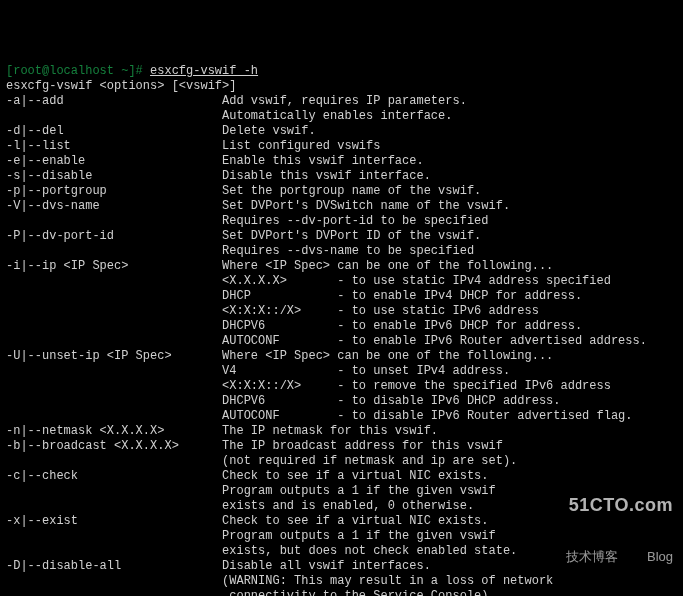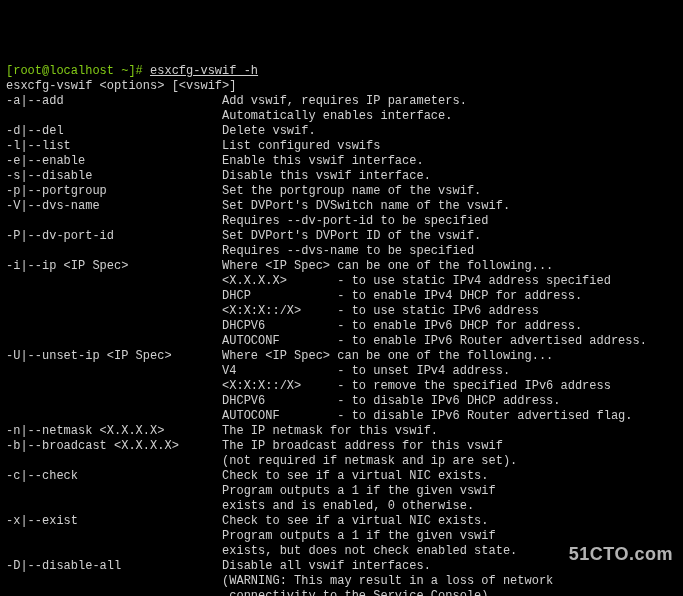--- a/index.html
+++ b/index.html
@@ -9,21 +9,21 @@
     font-family: "Courier New", monospace;
     font-size: 12px;
     line-height: 1.25;
     padding: 4px 6px;
     width: 683px;
     height: 596px;
     overflow: hidden;
     position: relative;
     white-space: pre;
   }
-  .prompt { color: #84cc16; text-align: right; }
+  .prompt { color: #15803d; text-align: right; }
   .cmd    { color: #d0d0d0; text-decoration: underline; }
   .watermark {
     position: absolute;
     right: 10px;
     bottom: 16px;
     text-align: right;
     color: rgba(255,255,255,0.7);
     font-family: Arial, sans-serif;
     pointer-events: none;
   }
@@ -76,16 +76,17 @@
 -r|--restore                  Restore all vswifs from the configuration.
                               file (FOR INTERNAL USE ONLY).
 -h|--help                     Show this message.
 </div>
 
 
 </div>
 
 <div class="watermark">
   <div class="big">51CTO.com</div>
+  <div class="sub">技术博客        Blog</div>
 </div>
 
 
 
 
 </body></html>

